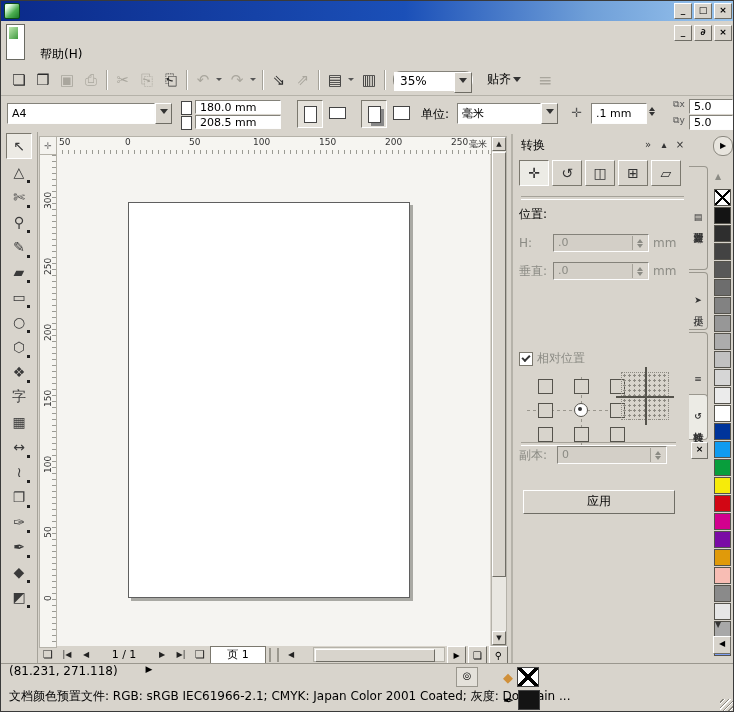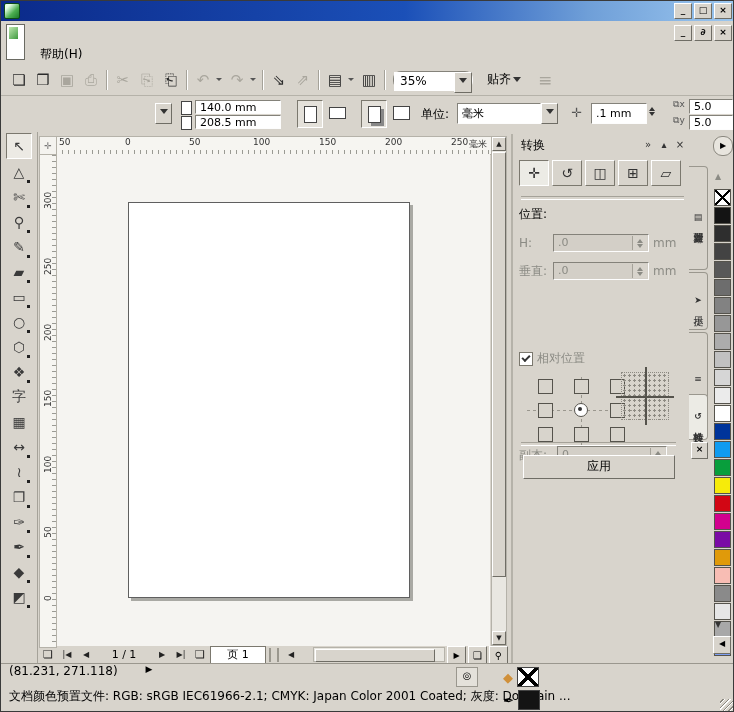--- a/index.html
+++ b/index.html
@@ -93,21 +93,21 @@
     background-size:100% 1px,1px 100%;background-position:0 50%,50% 0;background-repeat:repeat-x,repeat-y;}
   .agrid{position:absolute;inset:0;display:grid;grid-template-columns:repeat(3,1fr);grid-template-rows:repeat(3,1fr);}
   .acell{display:flex;align-items:center;justify-content:center;}
   .abox{width:13px;height:13px;background:#d8d4cc;border:1px solid #55534c;}
   .aradio{width:12px;height:12px;border:1px solid #55534c;border-radius:50%;background:#fff;position:relative;}
   .aradio::after{content:"";position:absolute;left:3px;top:3px;width:4px;height:4px;border-radius:50%;background:#333;}
   .xgraphic{position:absolute;left:108px;top:238px;width:46px;height:46px;
     background-image:radial-gradient(#8d8a82 1px,transparent 1.2px);background-size:5px 5px;border:1px dotted #8d8a82;}
   .xgraphic::before{content:"";position:absolute;left:-6px;top:50%;width:58px;height:2px;background:#55534c;}
   .xgraphic::after{content:"";position:absolute;top:-6px;left:50%;width:2px;height:58px;background:#55534c;}
-  .applybtn{position:absolute;left:10px;top:321px;width:150px;height:22px;background:#d8d4cc;border:1px solid;border-color:#fff #6f6d65 #6f6d65 #fff;text-align:center;line-height:20px;font-size:12px;}
+  .applybtn{position:absolute;left:10px;top:356px;width:150px;height:22px;background:#d8d4cc;border:1px solid;border-color:#fff #6f6d65 #6f6d65 #fff;text-align:center;line-height:20px;font-size:12px;}
   
   .tabstrip{position:absolute;left:688px;top:2px;width:21px;height:529px;}
   .vtab{position:absolute;left:0;width:19px;background:#d8d4cc;border:1px solid #9a978e;border-left:none;border-radius:0 4px 4px 0;
     writing-mode:vertical-rl;display:flex;align-items:center;justify-content:center;font-size:10px;gap:3px;padding:4px 0;box-sizing:border-box;color:#333;}
   .vtab.active{background:#ecebe5;font-weight:bold;}
   .vtab .ticon{writing-mode:horizontal-tb;font-size:9px;}
   .strip-close{position:absolute;left:2px;top:308px;width:15px;height:15px;background:#d8d4cc;border:1px solid;border-color:#fff #6f6d65 #6f6d65 #fff;font-size:9px;font-weight:bold;text-align:center;line-height:13px;}
   
   .palette{position:absolute;left:710px;top:2px;width:23px;height:529px;background:#d8d4cc;}
   .pal-flyout{position:absolute;left:2px;top:2px;width:18px;height:18px;border:1px solid #8b887f;border-radius:9px;background:#e8e5de;font-size:8px;text-align:center;line-height:17px;}
@@ -190,25 +190,26 @@
         </span>
     </span>
     <span class="snap">
       <span>贴齐</span>
       <span class="tri-d"></span>
     </span>
     <span class="tbtn disabled" style="margin-left:8px;font-size:17px;">≡</span>
   </div>
 
   <div class="propbar">
+    <span class="pfield" style="left:6px;top:7px;width:148px;height:21px;line-height:19px;">A4</span>
     <span class="carrow" style="position:absolute;left:154px;top:7px;width:17px;height:21px;background:#d8d4cc;border:1px solid;border-color:#fff #6f6d65 #6f6d65 #fff;display:flex;align-items:center;justify-content:center;box-sizing:border-box;">
         <span class="tri-d" style="margin-top:0;"></span>
       </span>
     <span style="position:absolute;left:180px;top:5px;width:9px;height:12px;border:1px solid #444;background:#fff;"></span>
-    <span class="pfield" style="left:194px;top:4px;width:86px;height:14px;">140.0 mm</span>
+    <span class="pfield" style="left:194px;top:4px;width:86px;height:14px;">180.0 mm</span>
     <span style="position:absolute;left:180px;top:20px;width:9px;height:12px;border:1px solid #444;background:#fff;"></span>
     <span class="pfield" style="left:194px;top:19px;width:86px;height:14px;">208.5 mm</span>
     <span class="pbtn active" style="left:296px;">
         <span class="pg"></span>
       </span>
     <span class="pbtn" style="left:324px;">
         <span class="pg land"></span>
       </span>
     <span class="pbtn active" style="left:360px;">
         <span class="pg" style="box-shadow:3px 3px 0 #888;"></span>

